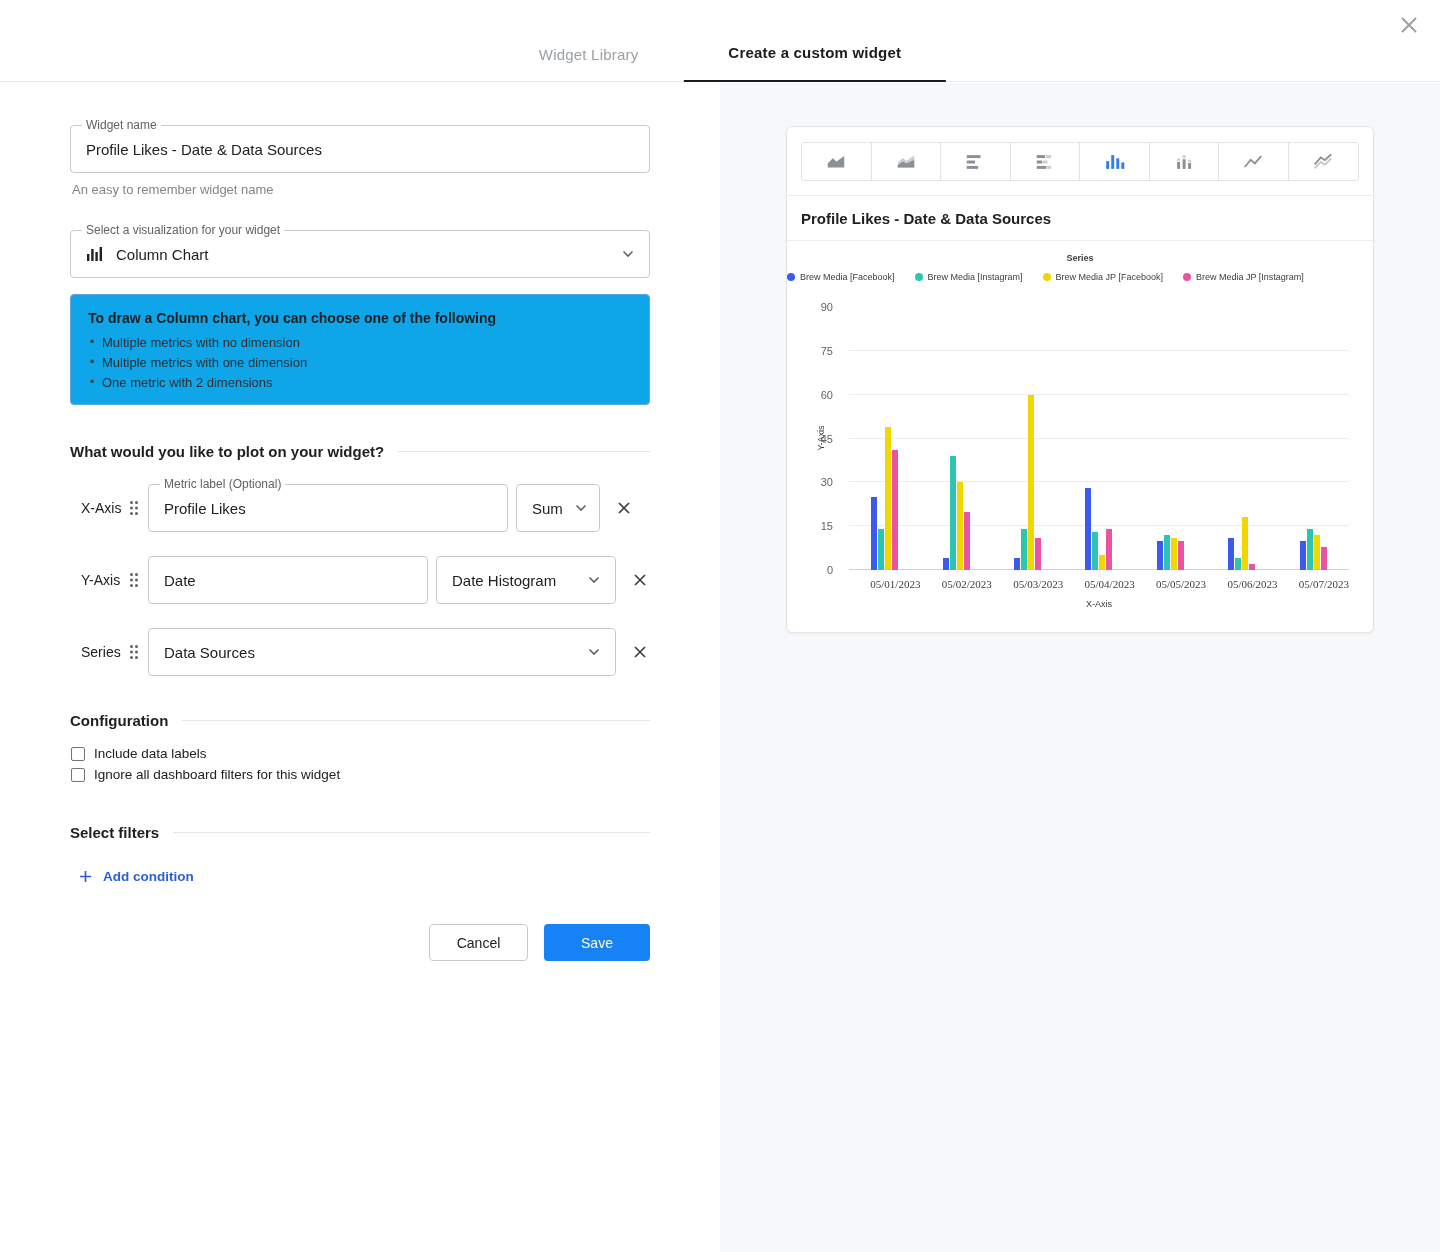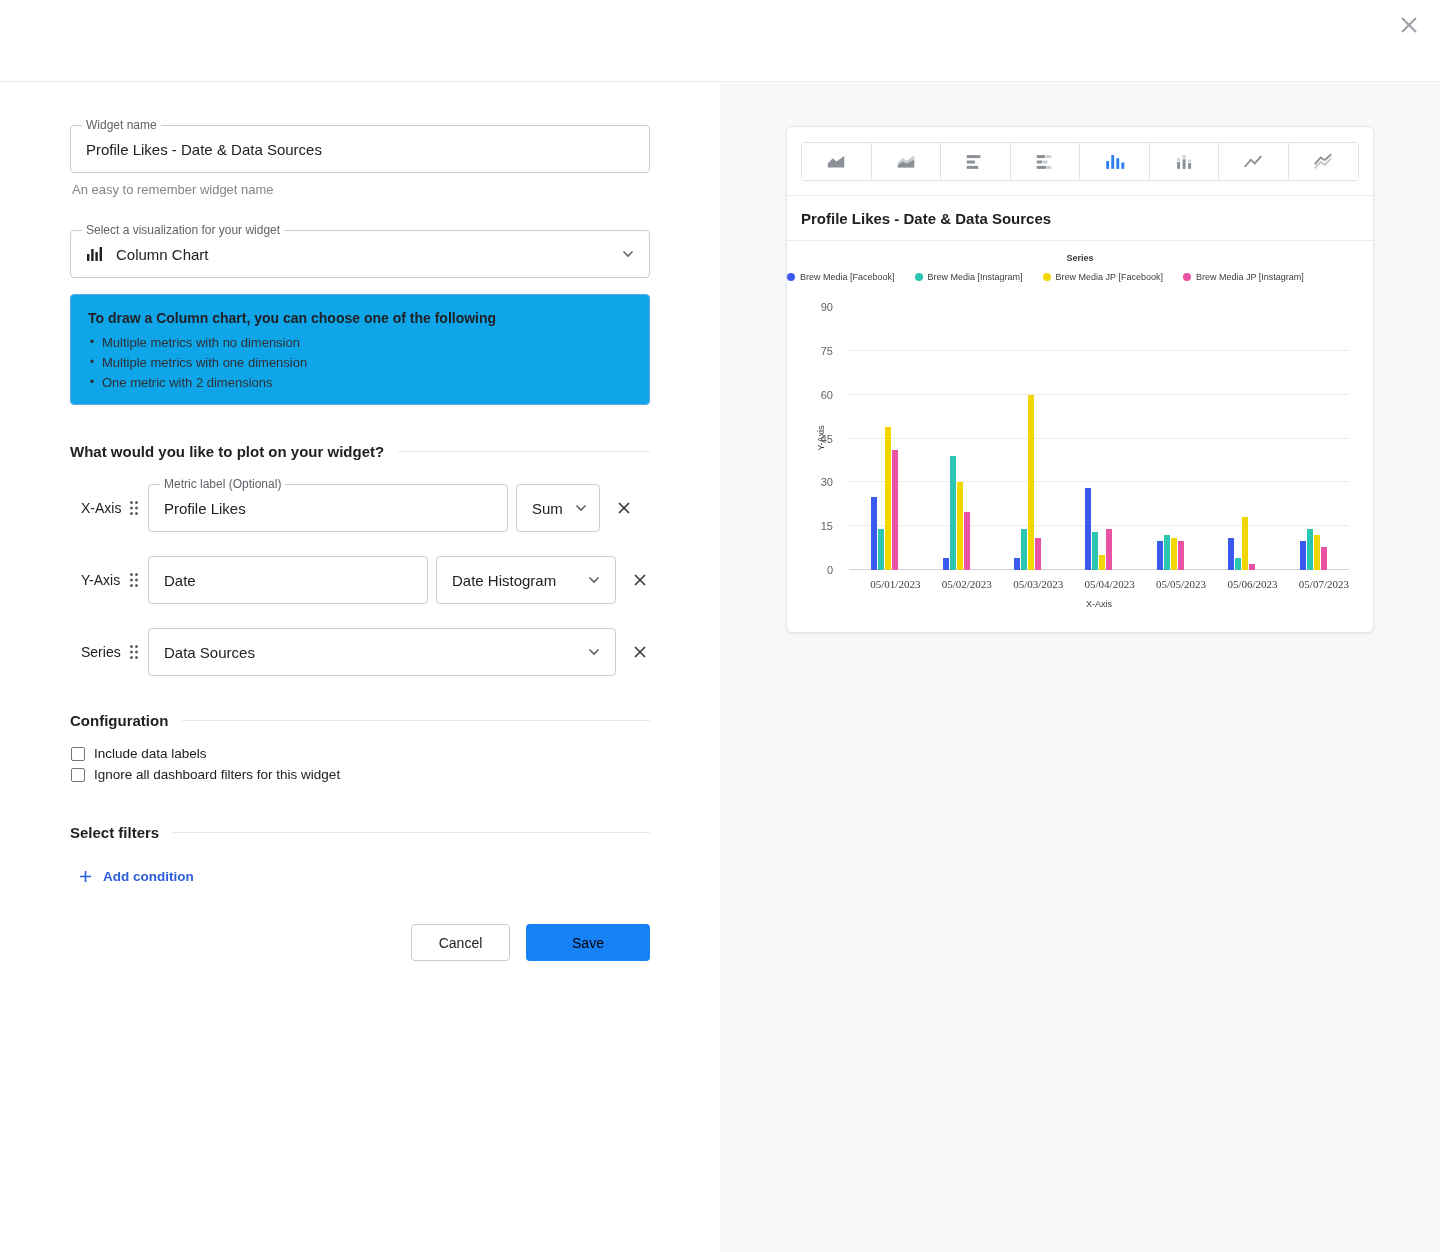--- a/index.html
+++ b/index.html
@@ -44,21 +44,21 @@
   .check-row { display:flex; align-items:center; gap:9px; margin-top:17px; padding-left:1px; cursor:pointer; }
   .check-row + .check-row { margin-top:6px; }
   .checkbox { width:14px; height:14px; border:1.5px solid #70757a; border-radius:2px; background:#fff; flex:none; }
   .check-label { font-size:13.5px; color:#202124; }
   .filters-h { margin-top:42px; }
   .add-cond { margin-top:28px; display:flex; align-items:center; gap:11px; padding-left:9px; cursor:pointer; }
   .add-cond .add-label { font-size:13.5px; font-weight:bold; color:#2b5fd9; }
   .btn-row { margin-top:40px; display:flex; justify-content:flex-end; gap:16px;align-items:flex-end; }
   .btn { height:37px; border-radius:4px; font-size:14px; font-family:inherit; cursor:pointer; }
   .btn-cancel { width:99px; background:#fff; border:1px solid #c7cbd1; color:#202124; }
-  .btn-save { width:124px; background:#1781f6; border:none; color:#000000; }
+  .btn-save { width:106px; background:#1781f6; border:none; color:#fef9c3; }
 
   
   .right-panel { position:absolute; top:83px; left:720px; width:720px; height:1169px; background:#f7f8f9; }
   .card { position:absolute; left:66px; top:43px; width:588px; height:507px; background:#fff; border:1px solid #e4e6e9; border-radius:6px; box-shadow:0 1px 3px rgba(0,0,0,.05); }
   .tb-wrap { padding:15px 14px 14px; border-bottom:1px solid #ececec; display:flex; justify-content:center; }
   .segmented { display:flex; border:1px solid #e0e2e6; border-radius:3px; overflow:hidden; }
   .tb-cell { width:70px; height:37px; display:flex; align-items:center; justify-content:center; color:#8b9097; background:#fff; border-right:1px solid #e0e2e6; cursor:pointer; }
   .tb-cell:last-child { border-right:none; }
   .tb-cell.selected { color:#2d7ff0; }
   .card-title-row { padding:14px 14px 13px; border-bottom:1px solid #ececec; font-weight:bold; font-size:15px; color:#1f1f1f; }
@@ -77,20 +77,24 @@
   .bar-group { flex:1; display:flex; align-items:flex-end; justify-content:center; gap:1px; }
   .bar { width:6px; }
   .xticks { position:absolute; left:62px; top:337px; width:500px; display:flex; }
   .xtick { flex:1; text-align:right; font-size:11px; color:#3c4043;font-family:Liberation Serif, serif; }
   .x-title { position:absolute; left:62px; top:358px; width:500px; text-align:center; font-size:9px; color:#3c4043; }
 </style>
 </head>
 <body>
 
 <div class="topbar">
+  <div class="tabs">
+    <div class="tab inactive">Widget Library</div>
+    <div class="tab active">Create a custom widget</div>
+  </div>
   <div class="close-btn">
     <svg width="22" height="22" viewBox="0 0 22 22">
         <path d="M4 4 L18 18 M18 4 L4 18" stroke="#9aa0a6" stroke-width="2" fill="none"></path>
       </svg>
   </div>
 </div>
 
 <div class="left-panel">
 
   <div class="field">

